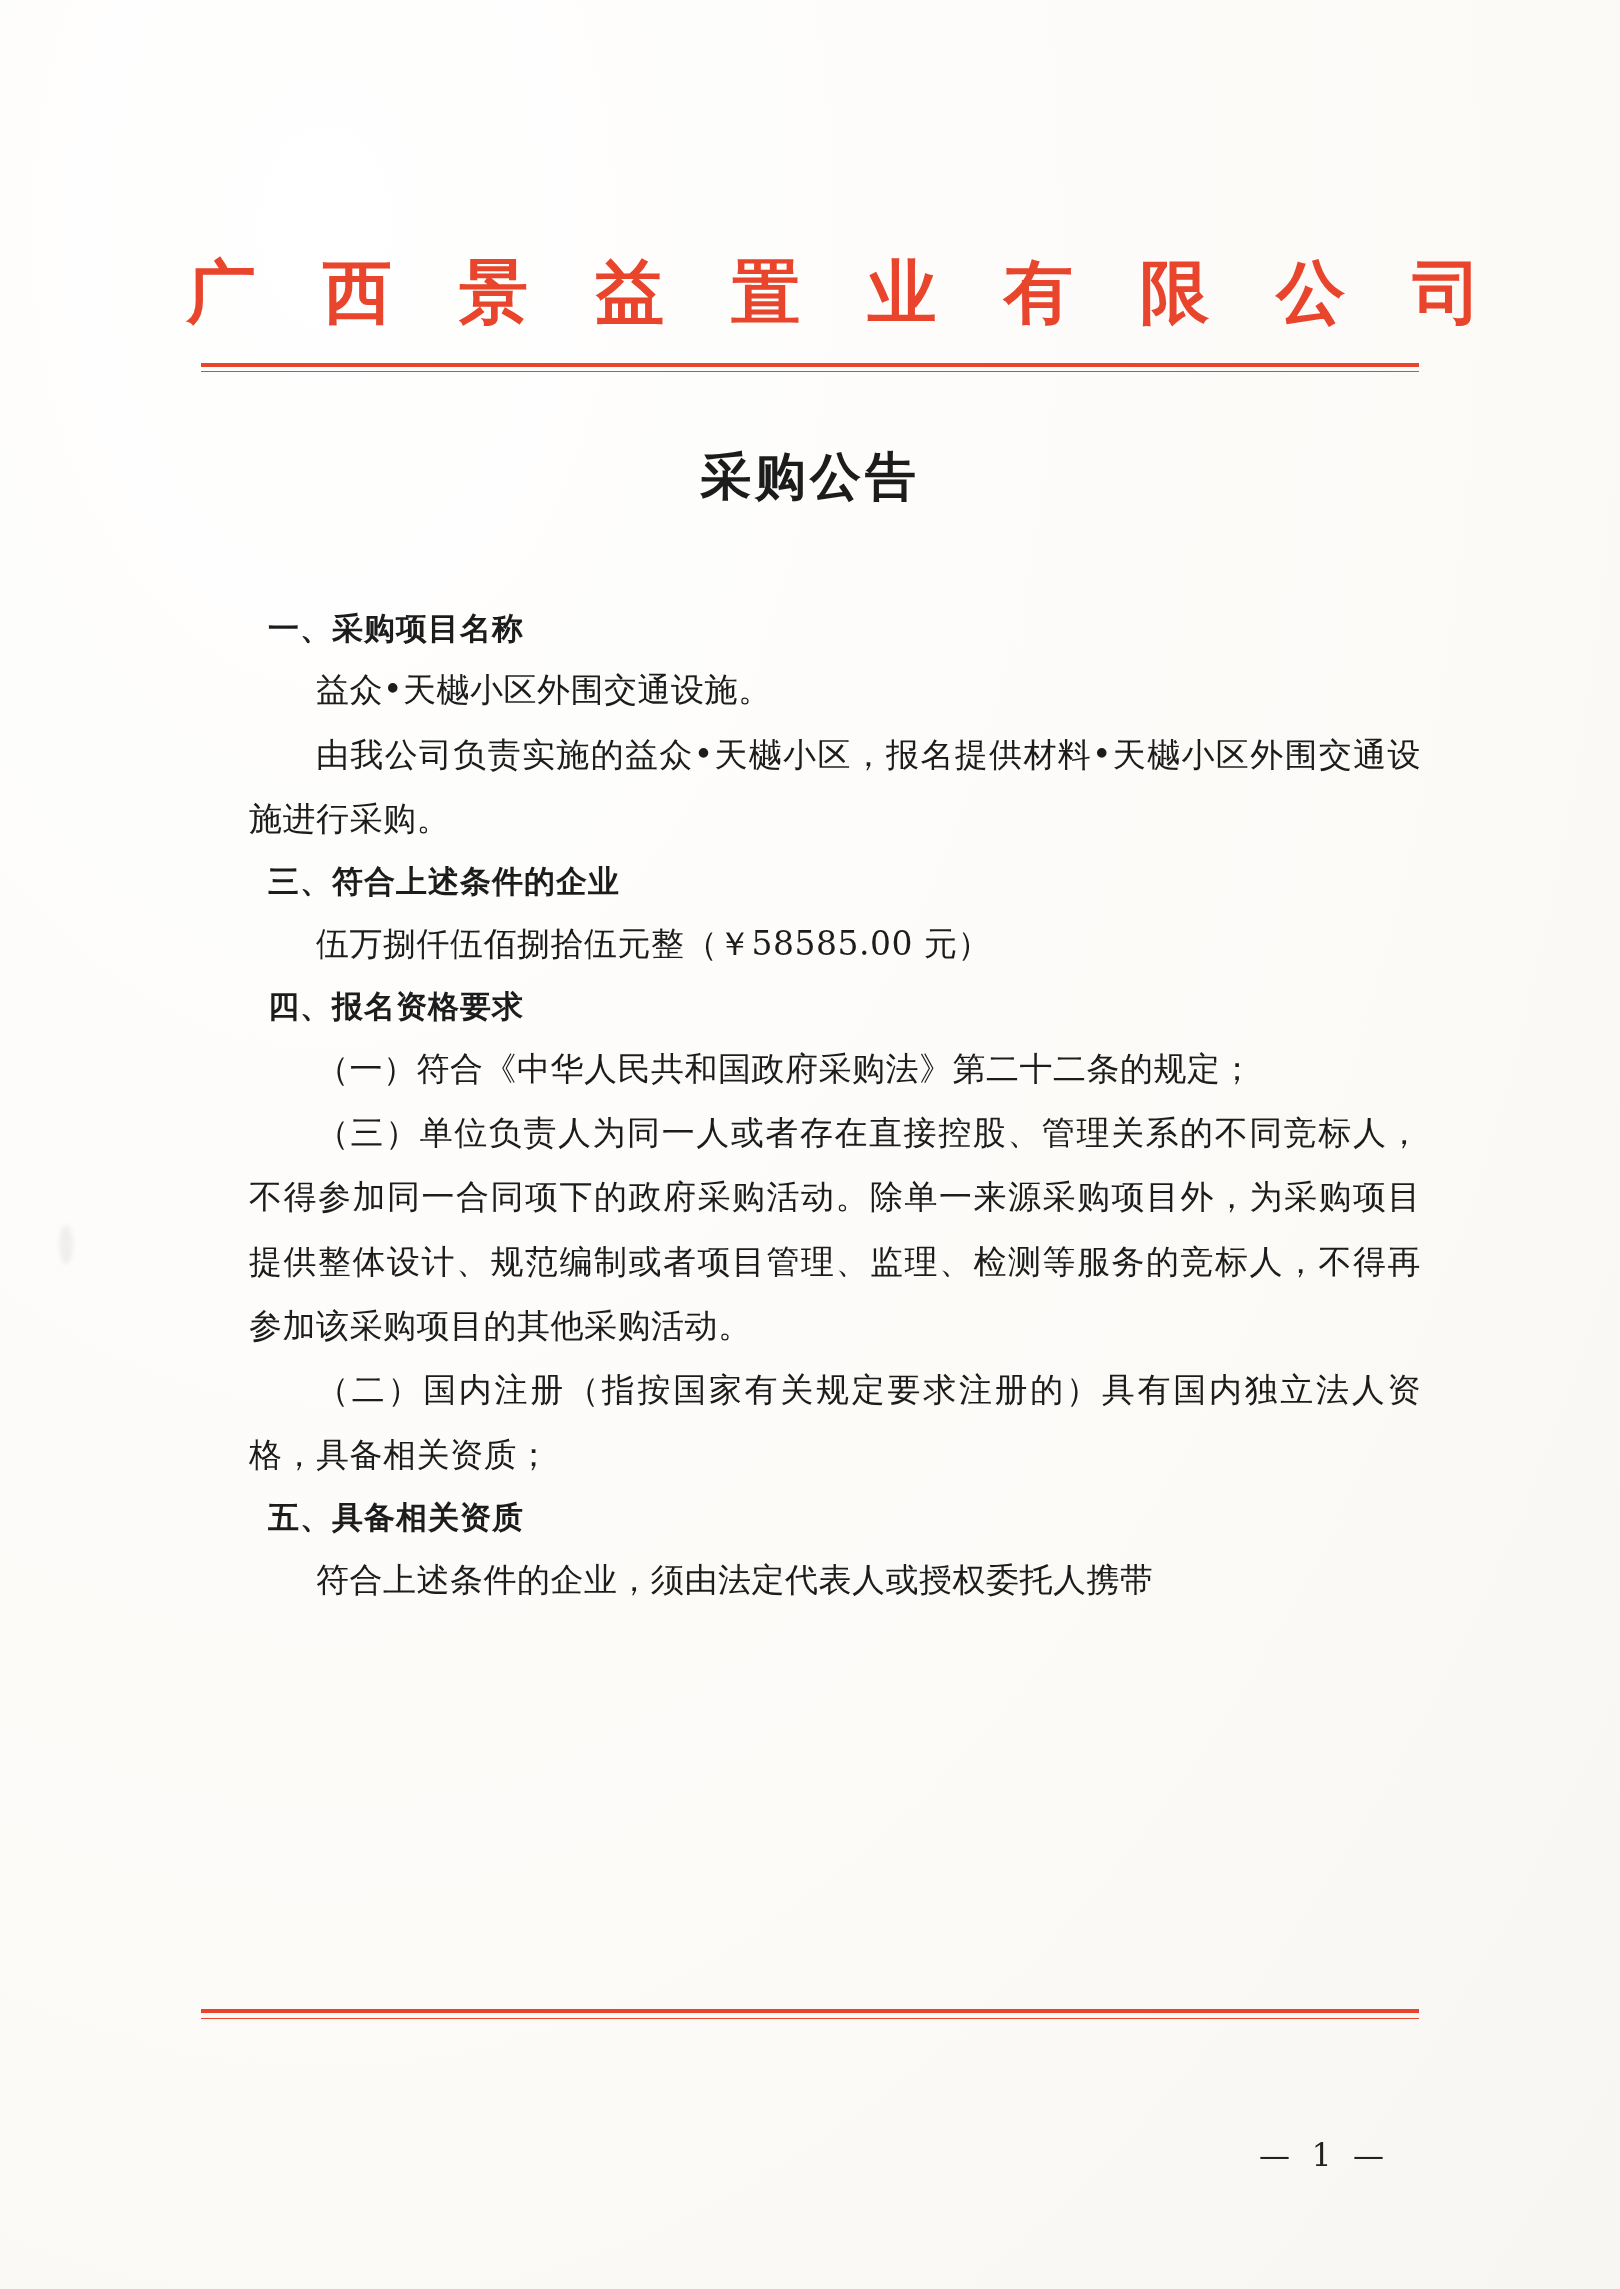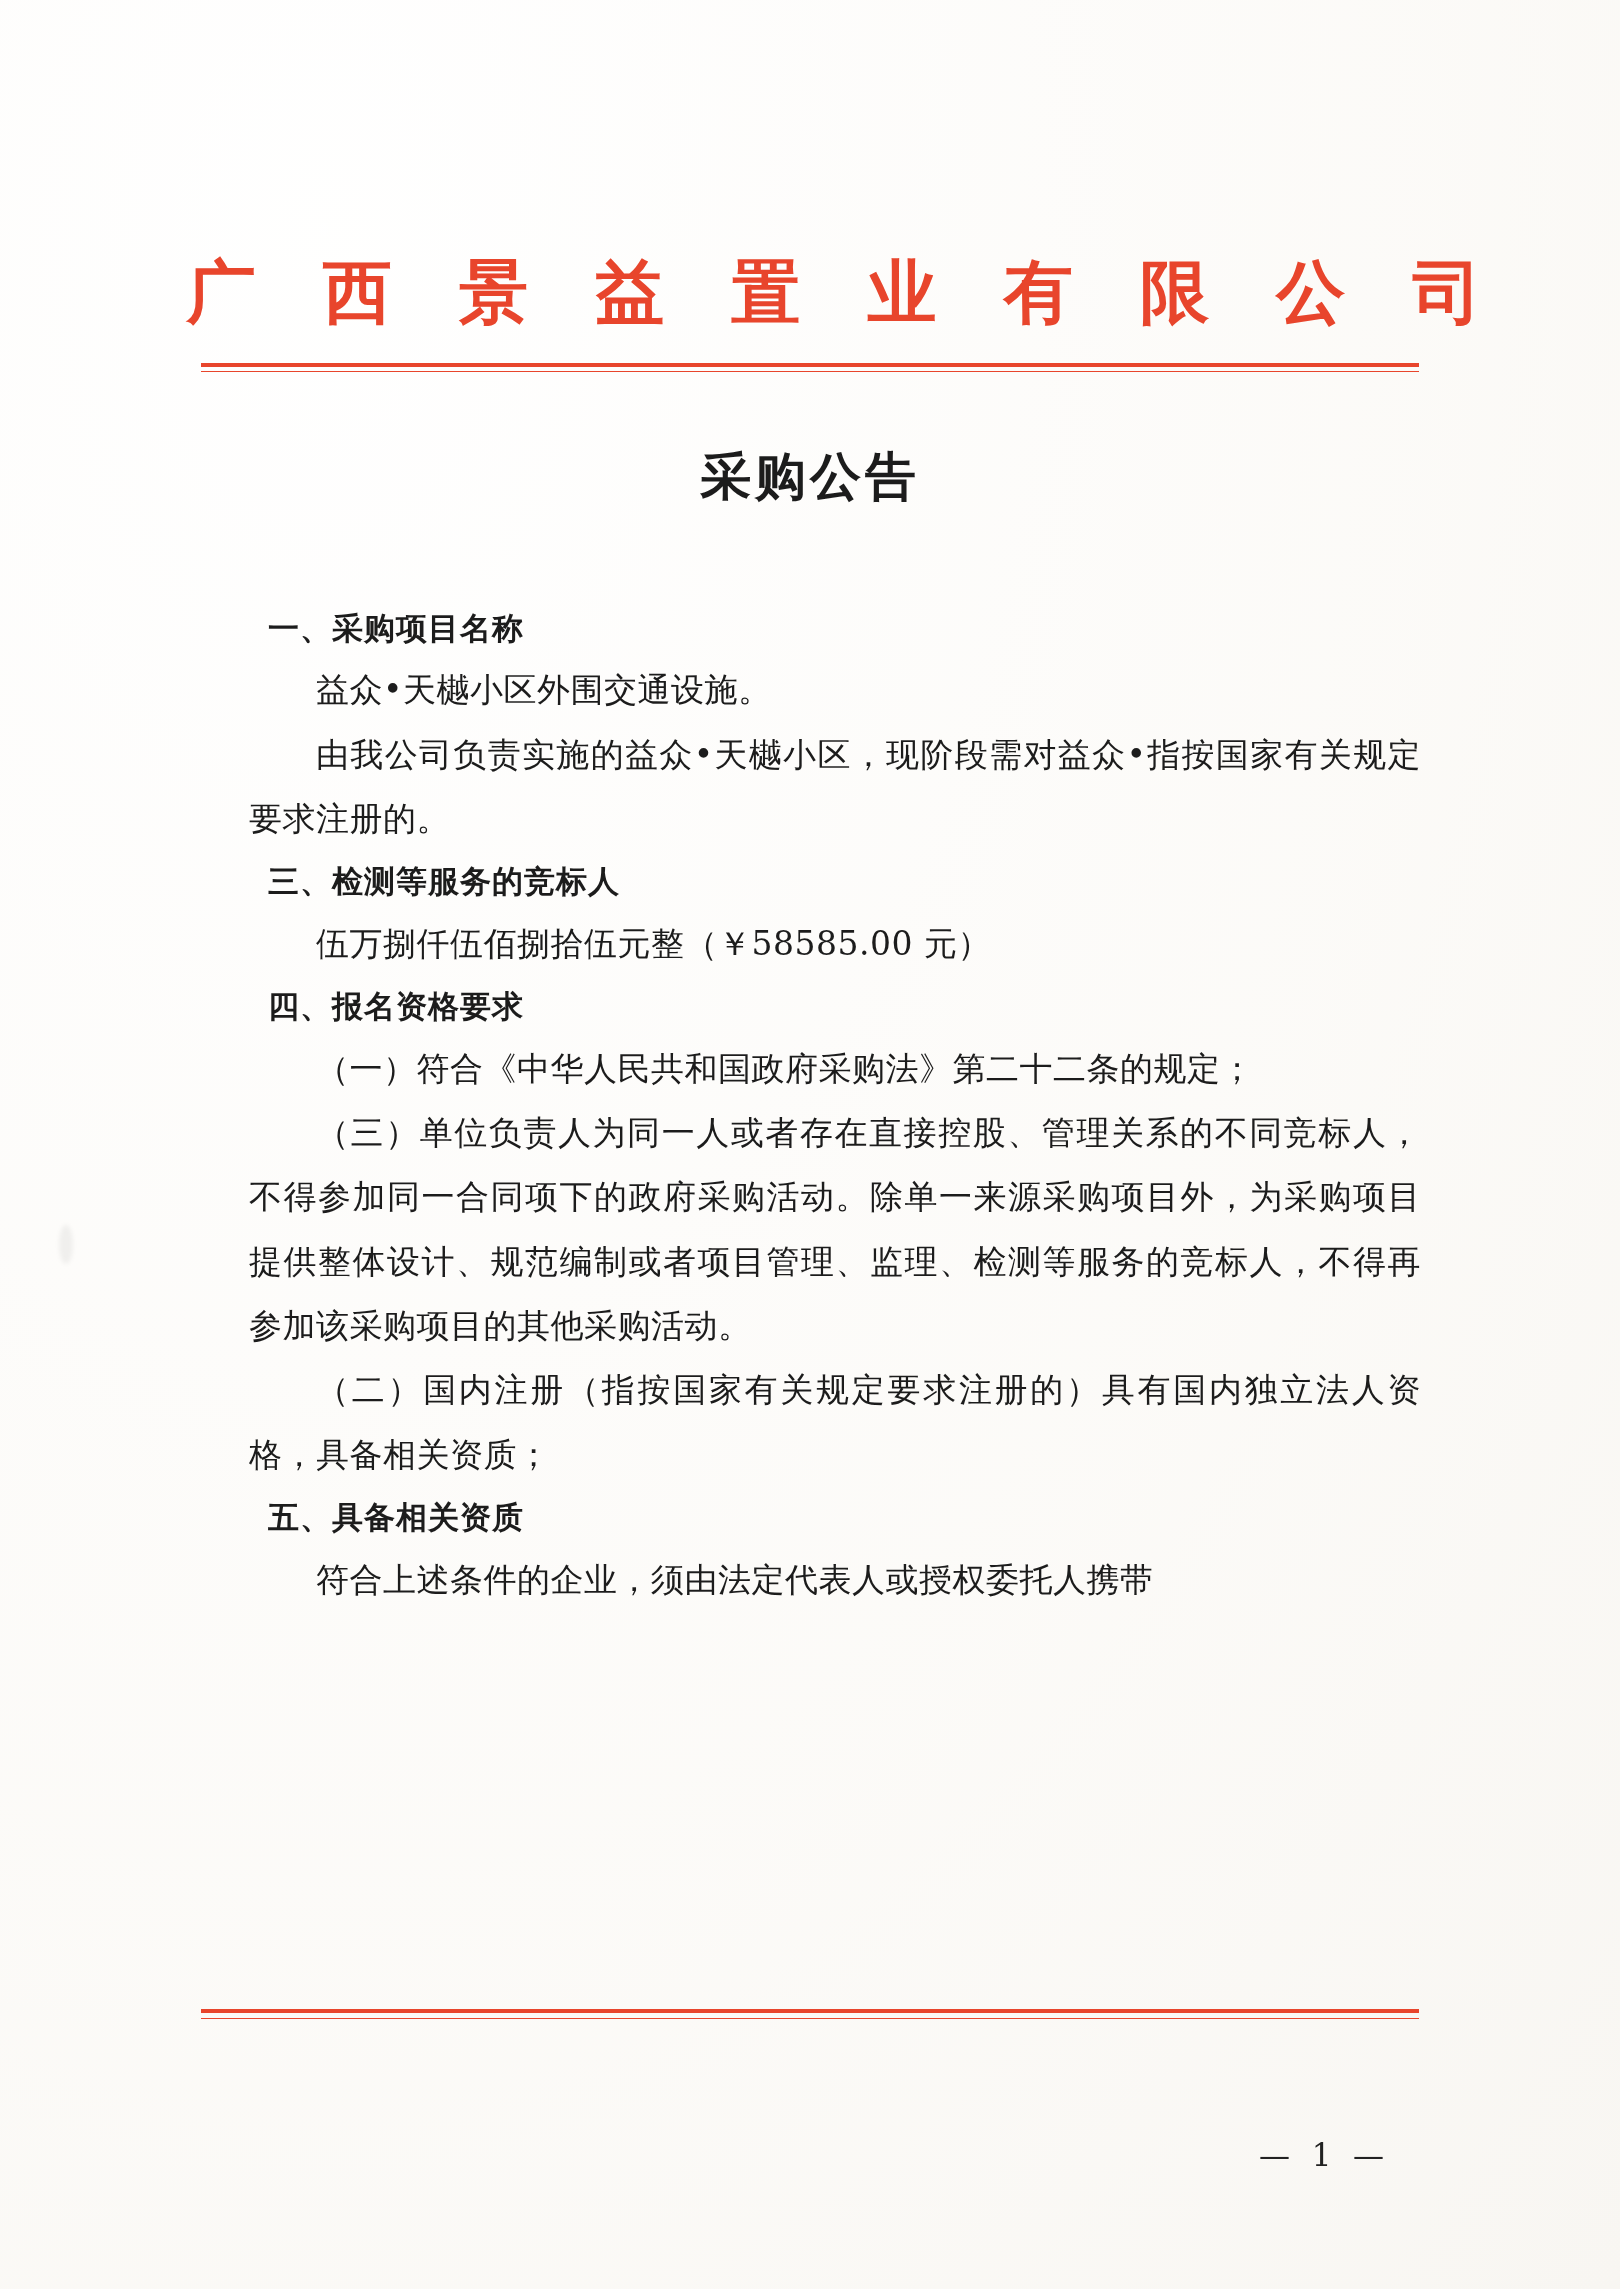--- a/index.html
+++ b/index.html
@@ -142,23 +142,23 @@
   <div class="rule-top"></div>
   <div class="rule-top-thin"></div>
 
   <div class="doc-title">采购公告</div>
 
   <div class="body-wrap">
 
     <div class="sec-head">一、采购项目名称</div>
     <div class="para">益众•天樾小区外围交通设施。</div>
 
-    <div class="para">由我公司负责实施的益众•天樾小区，现阶段需对益众•指按国家有关规定要求注册的。</div>
+    <div class="para">由我公司负责实施的益众•天樾小区，报名提供材料•天樾小区外围交通设施进行采购。</div>
 
-    <div class="sec-head">三、检测等服务的竞标人</div>
+    <div class="sec-head">三、符合上述条件的企业</div>
     <div class="para num">伍万捌仟伍佰捌拾伍元整（￥58585.00 元）</div>
 
     <div class="sec-head">四、报名资格要求</div>
     <div class="para">（一）符合《中华人民共和国政府采购法》第二十二条的规定；</div>
     <div class="para">（三）单位负责人为同一人或者存在直接控股、管理关系的不同竞标人，不得参加同一合同项下的政府采购活动。除单一来源采购项目外，为采购项目提供整体设计、规范编制或者项目管理、监理、检测等服务的竞标人，不得再参加该采购项目的其他采购活动。</div>
     <div class="para">（二）国内注册（指按国家有关规定要求注册的）具有国内独立法人资格，具备相关资质；</div>
 
     <div class="sec-head">五、具备相关资质</div>
     <div class="para">符合上述条件的企业，须由法定代表人或授权委托人携带</div>
 

